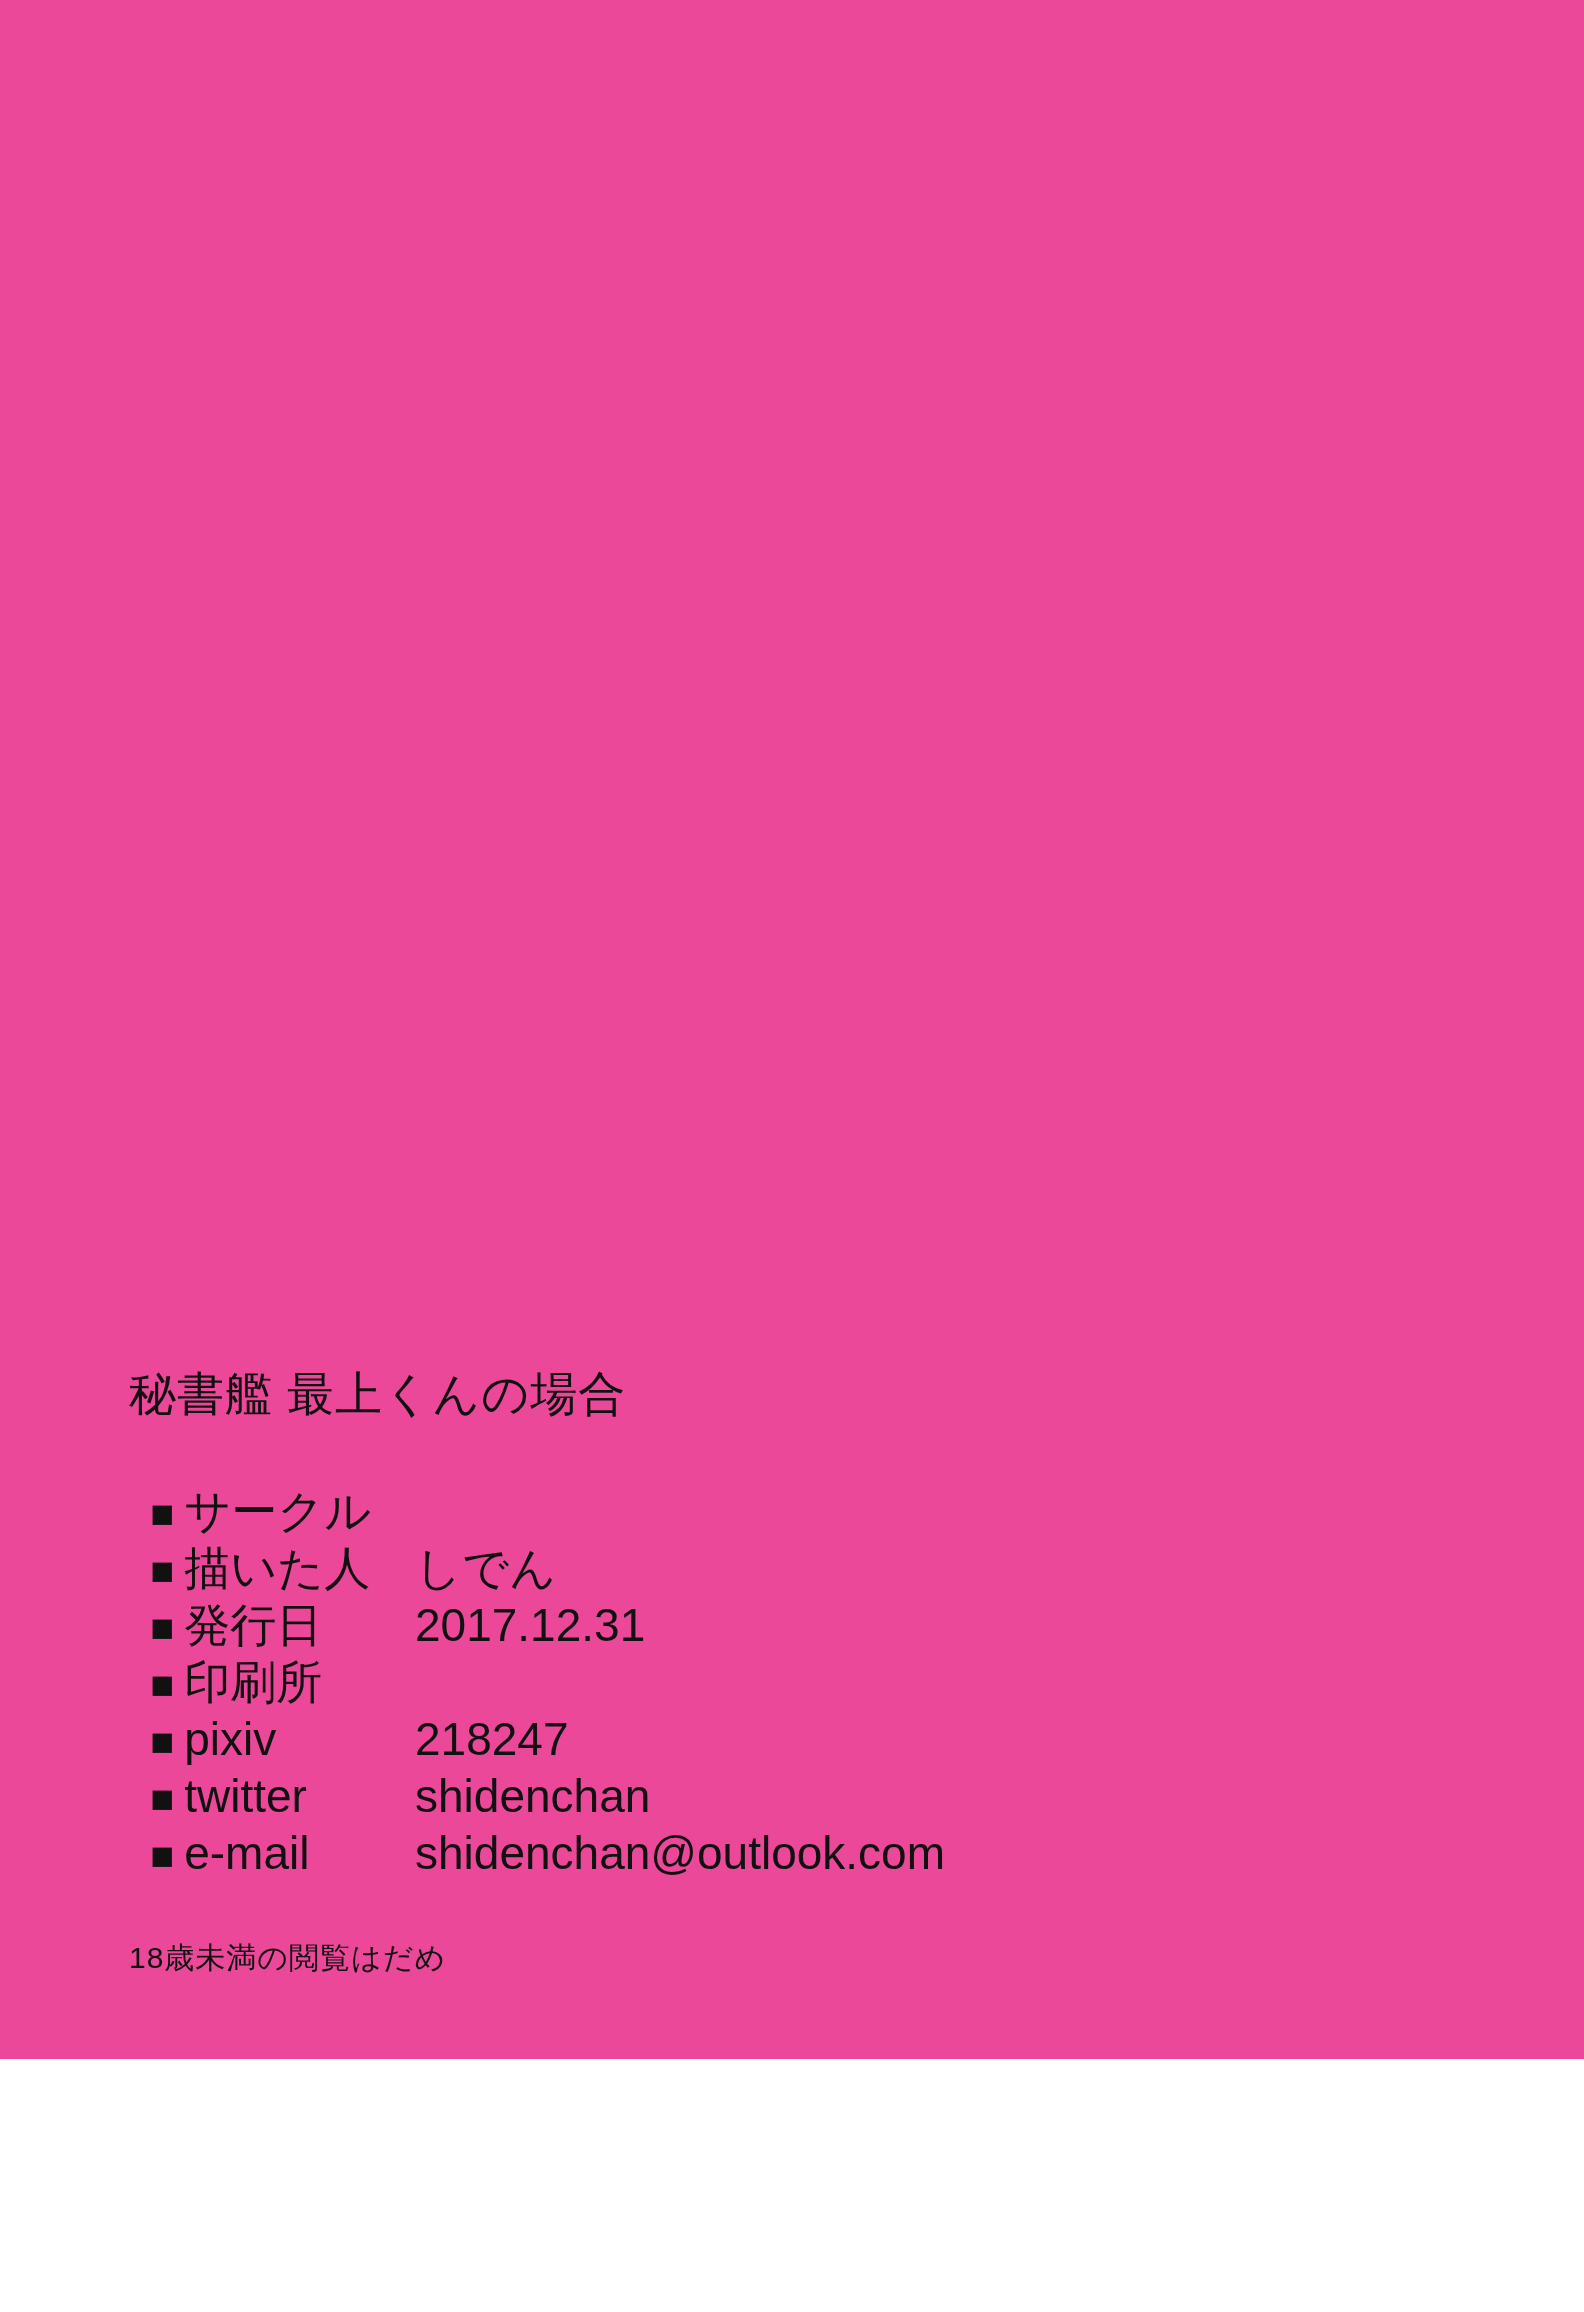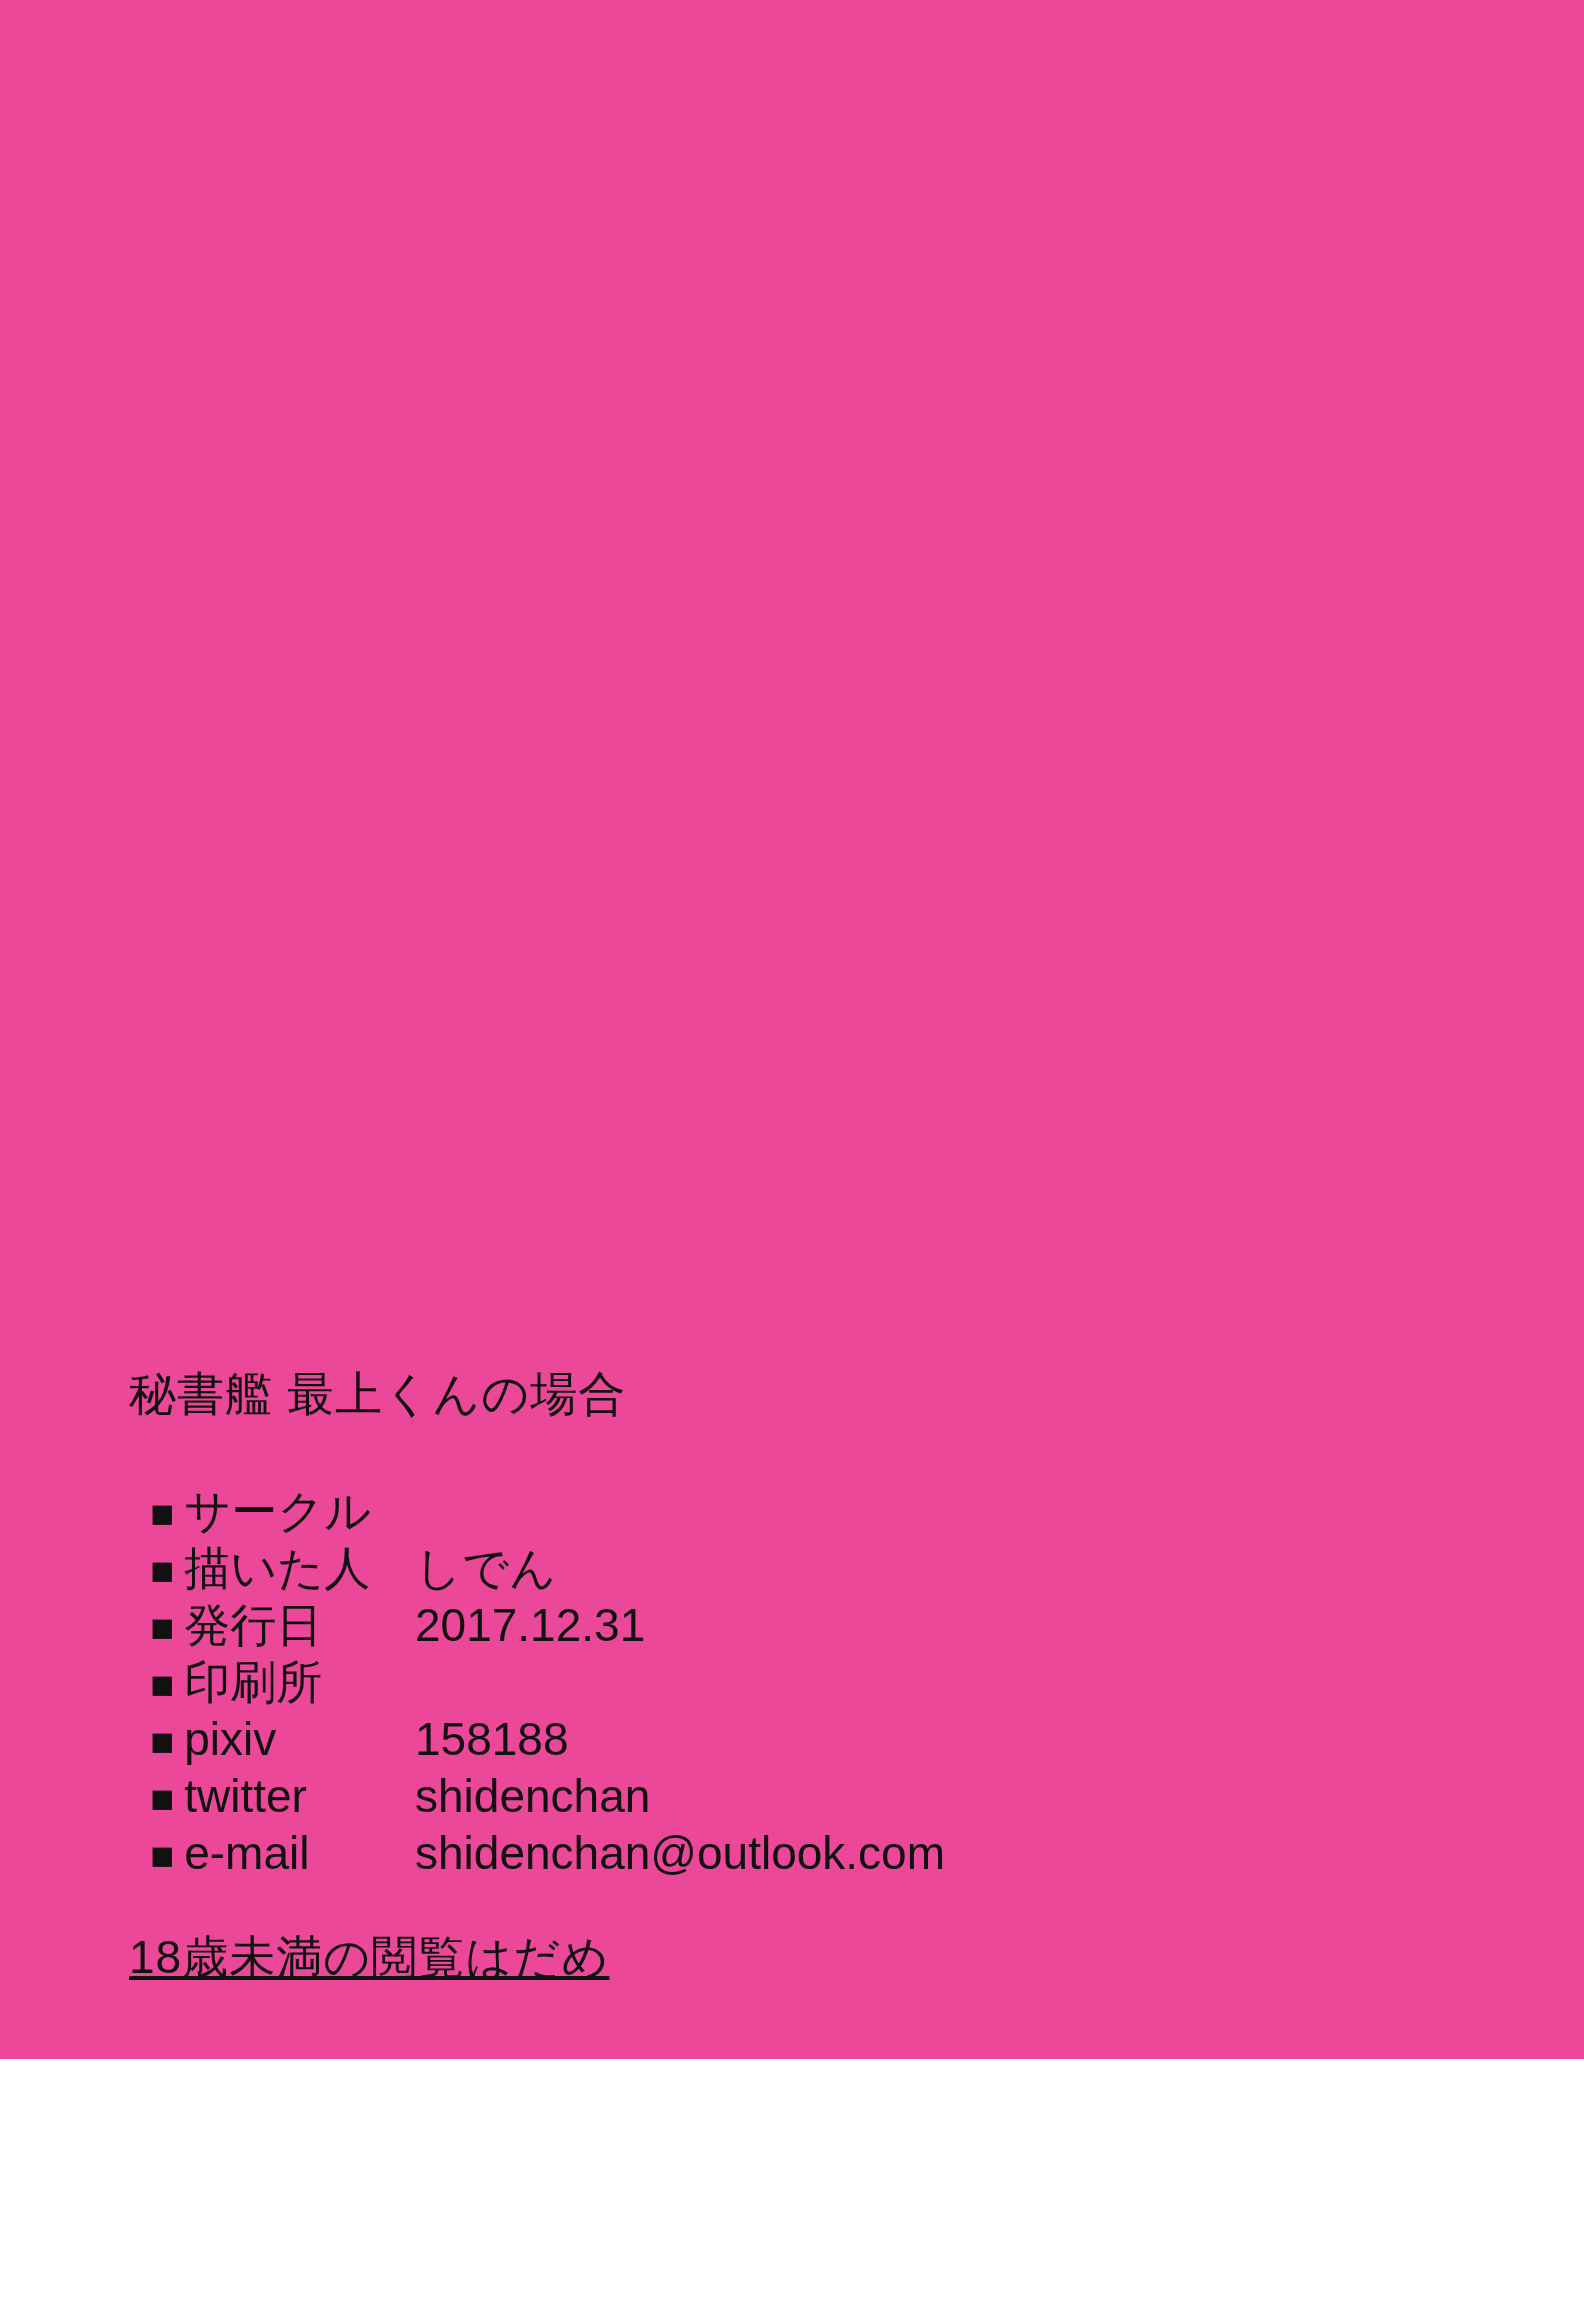--- a/index.html
+++ b/index.html
@@ -49,24 +49,23 @@
     margin-right: 10px;
     font-size: 40px;
   }
   .credit-value {
     white-space: pre;
   }
   .notices {
     position: absolute;
     left: 129px;
     top: 1929px;
-    font-size: 46px;
+    font-size: 30px;
     line-height: 57px;
     letter-spacing: 1px;
-    text-decoration: underline;
   }
   .notice-line {
     white-space: pre;
   }
 </style>
 </head>
 <body>
 
 <div class="page">
 
@@ -102,21 +101,21 @@
         <span class="bullet">■</span>
         <span>印刷所</span>
       </span>
     </div>
 
     <div class="credit-row">
       <span class="credit-key">
         <span class="bullet">■</span>
         <span>pixiv</span>
       </span>
-      <span class="credit-value">158188</span>
+      <span class="credit-value">218247</span>
     </div>
 
     <div class="credit-row">
       <span class="credit-key">
         <span class="bullet">■</span>
         <span>twitter</span>
       </span>
       <span class="credit-value">shidenchan</span>
     </div>
 

